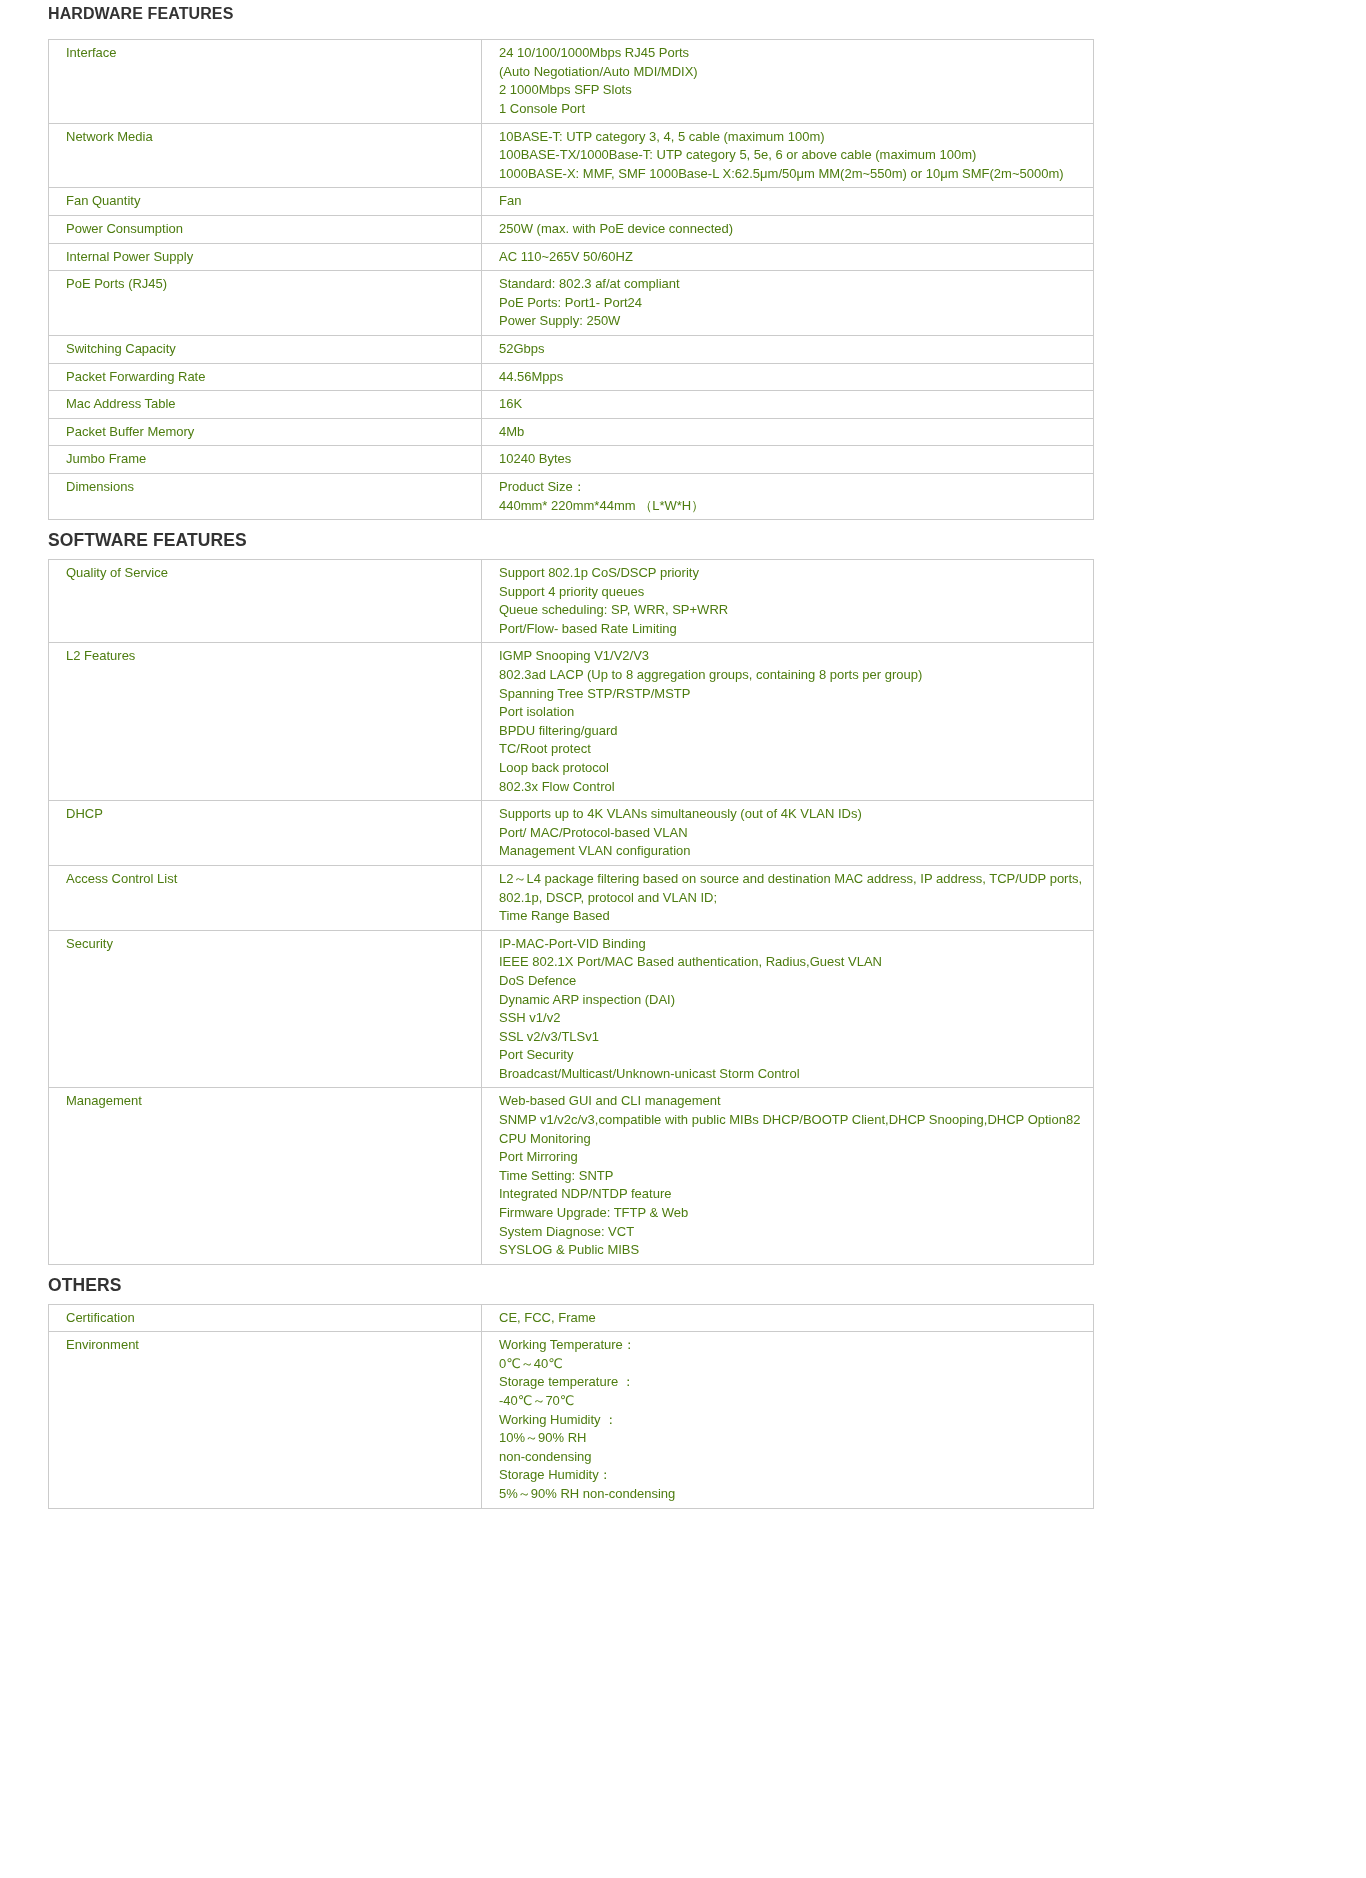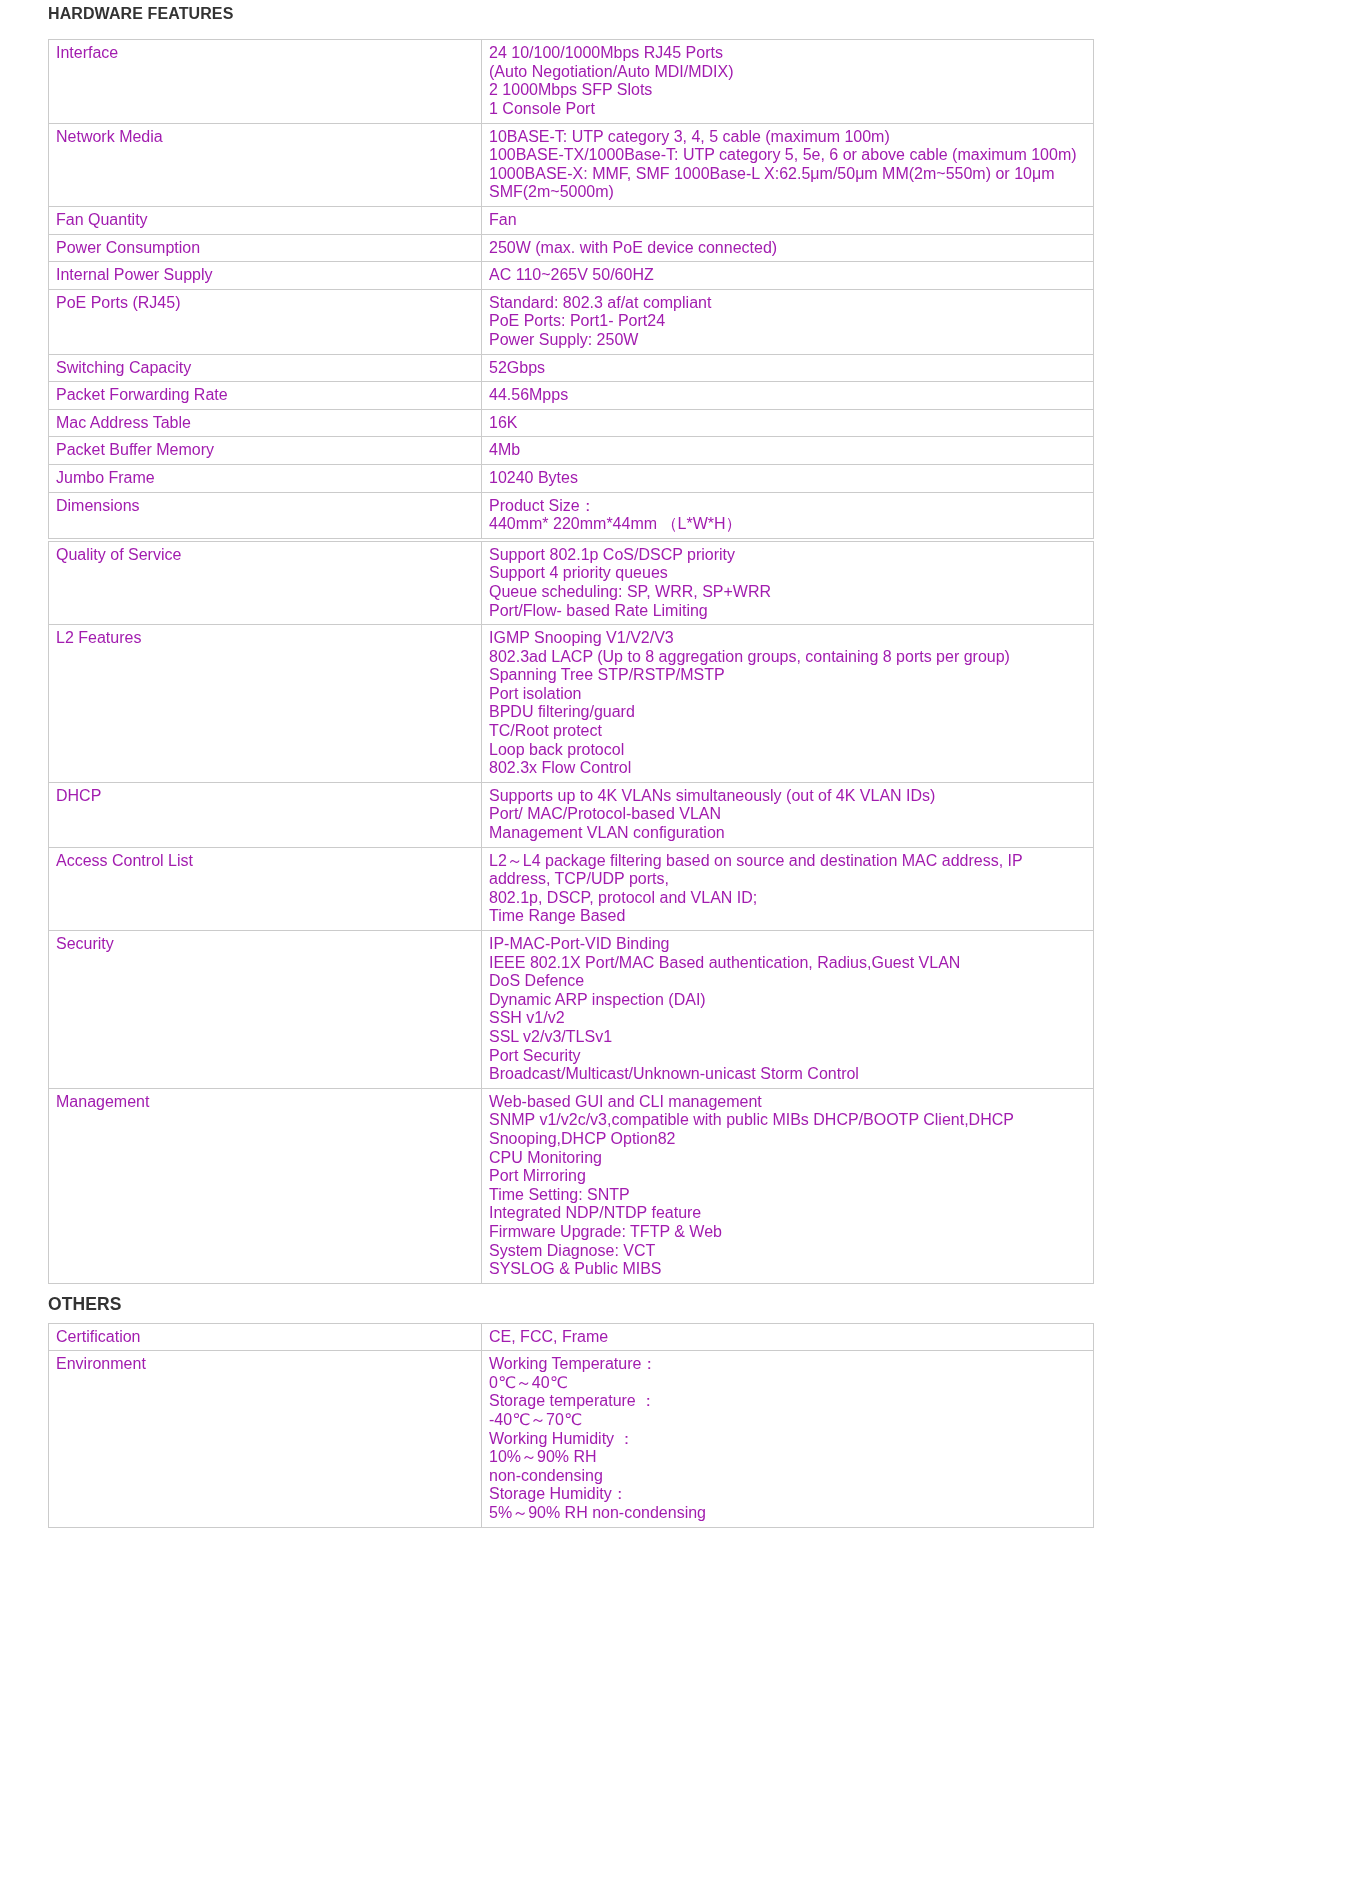--- a/index.html
+++ b/index.html
@@ -34,24 +34,24 @@
     border-collapse: collapse;
     table-layout: fixed;
     width: 1045px;
     margin-bottom: 2px;
   }
   col.col-label { width: 433px; }
   col.col-value { width: 612px; }
   td {
     border: 1px solid #cbcbcb;
     vertical-align: top;
-    padding: 4px 8px 4px 7px;
-    font-size: 16px;
+    padding: 4px 8px 4px 17px;
+    font-size: 13px;
     line-height: 18.6px;
-    color: #a21caf;
+    color: #4d7c0f;
     word-wrap: break-word;
   }
   .value-line { white-space: normal; }
 </style>
 </head>
 <body>
 
 <div id="doc">
   <section class="spec-section">
     <h2 class="sec-heading">HARDWARE FEATURES</h2>
@@ -150,20 +150,21 @@
     <td class="value-cell">
               <div class="value-line">Product Size：</div>
               <div class="value-line">440mm* 220mm*44mm （L*W*H）</div>
             </td>
   </tr>
 </tbody>
     </table>
   </section>
 
   <section class="spec-section">
+    <h2 class="sec-heading">SOFTWARE FEATURES</h2>
     <table class="spec-table">
       <colgroup>
           <col class="col-label">
           <col class="col-value">
         </colgroup>
       <tbody>
   <tr>
     <td class="label-cell">Quality of Service</td>
     <td class="value-cell">
               <div class="value-line">Support 802.1p CoS/DSCP priority</div>

